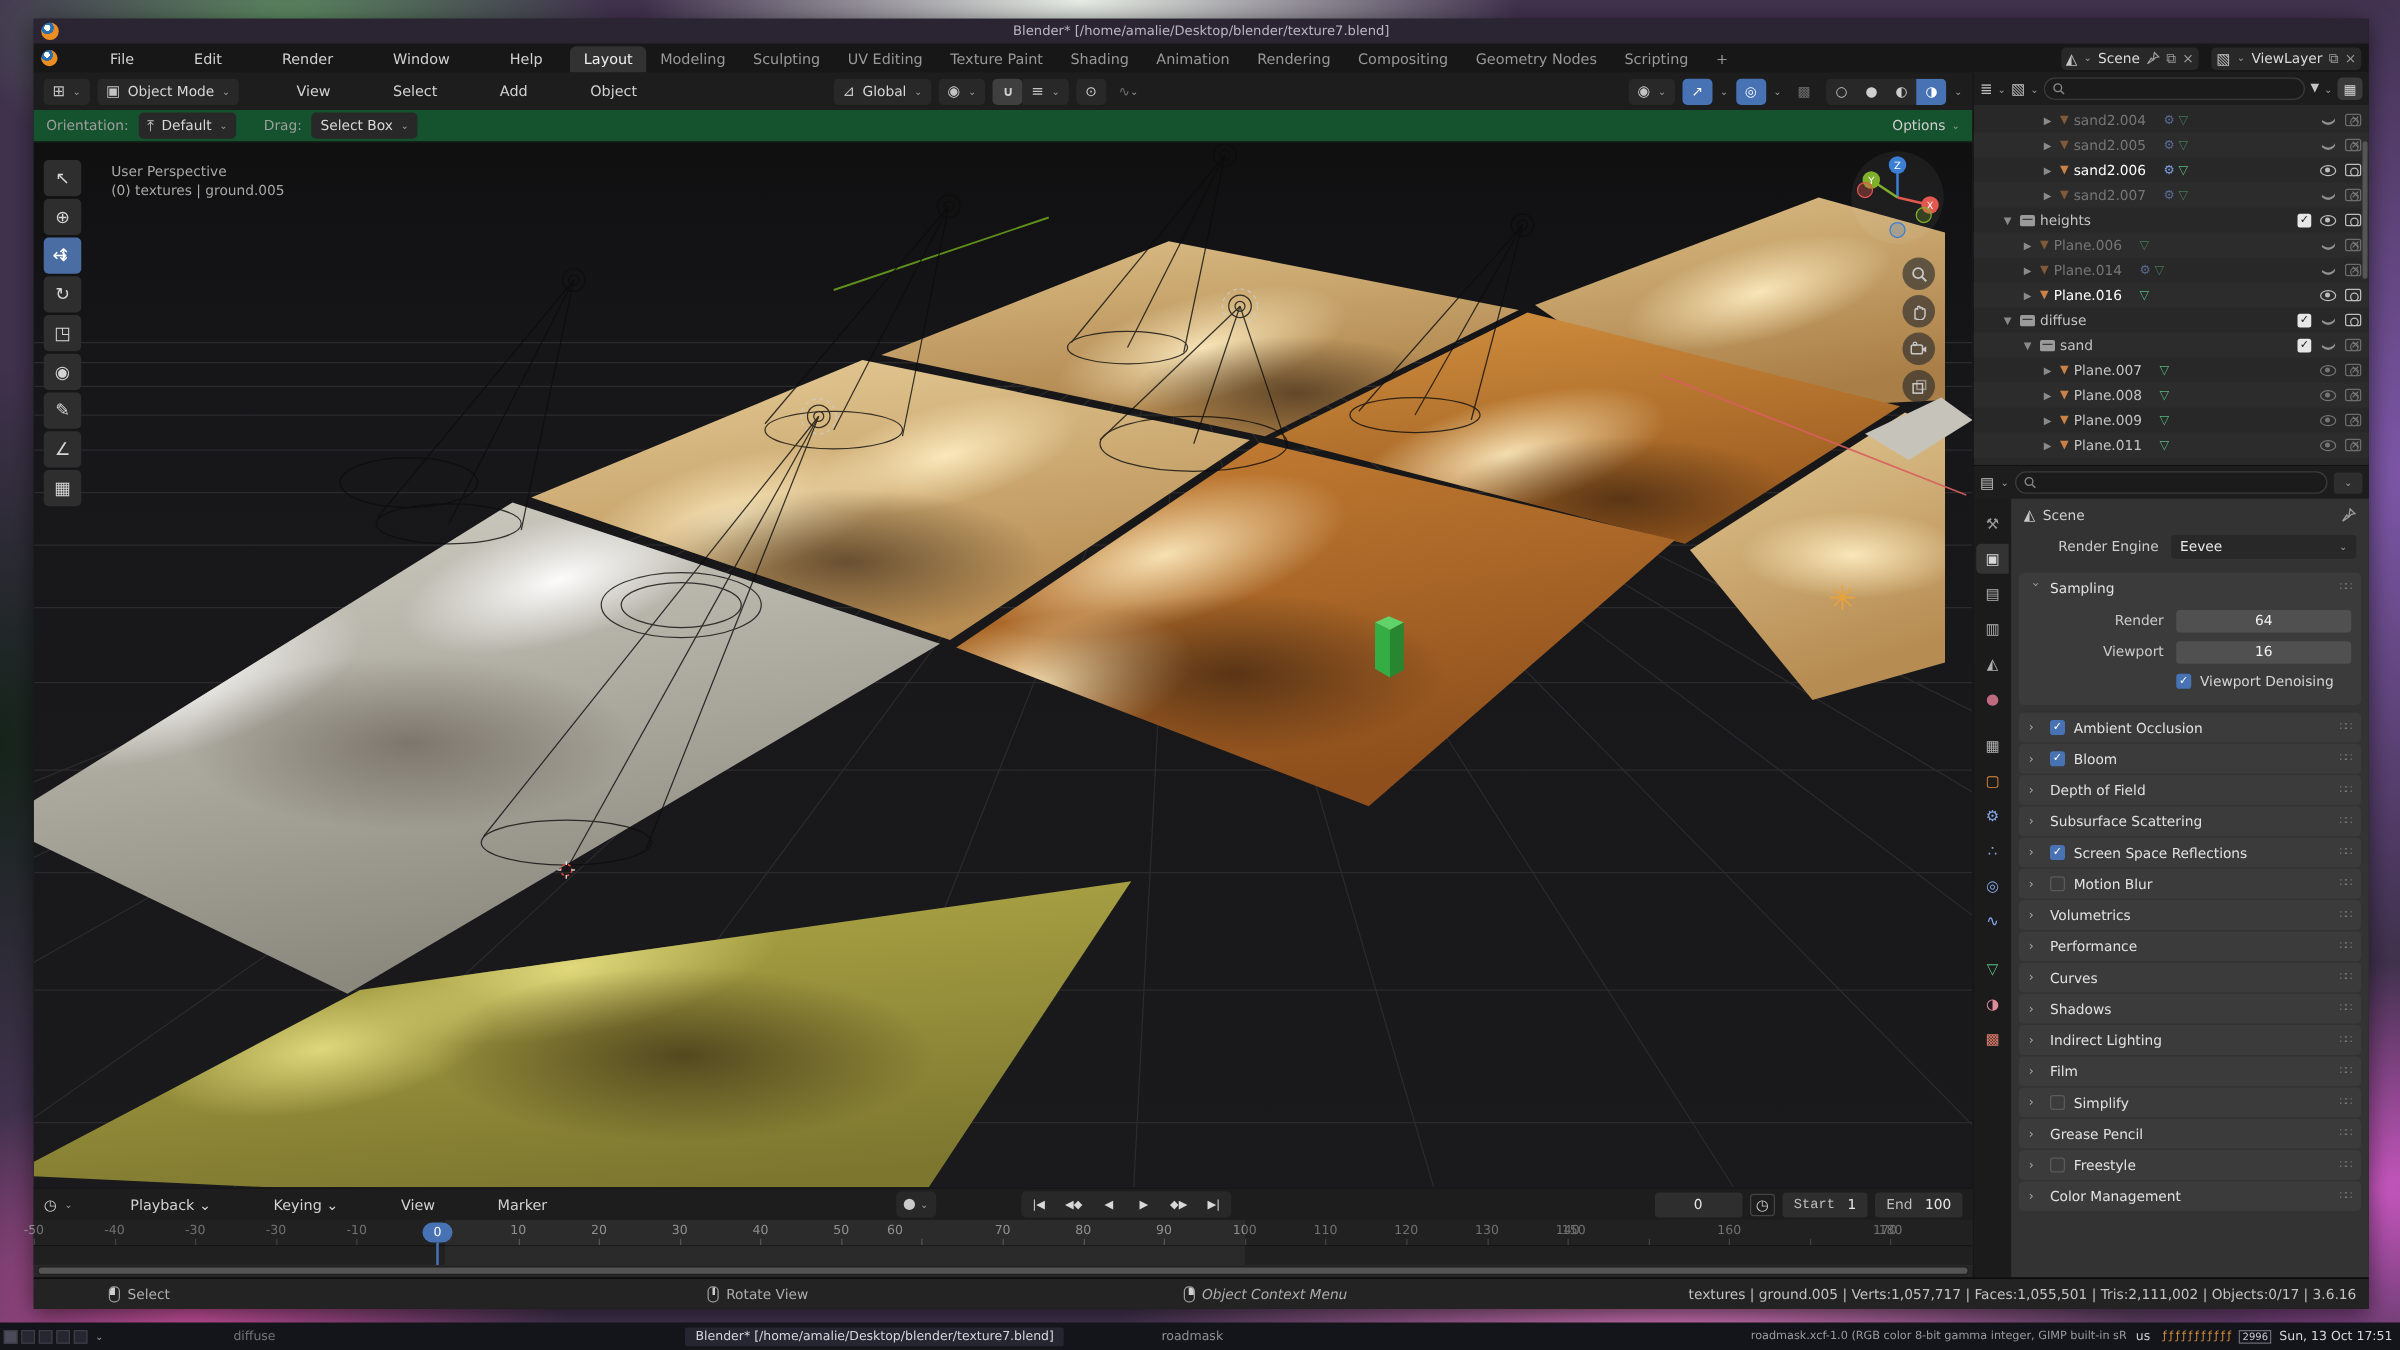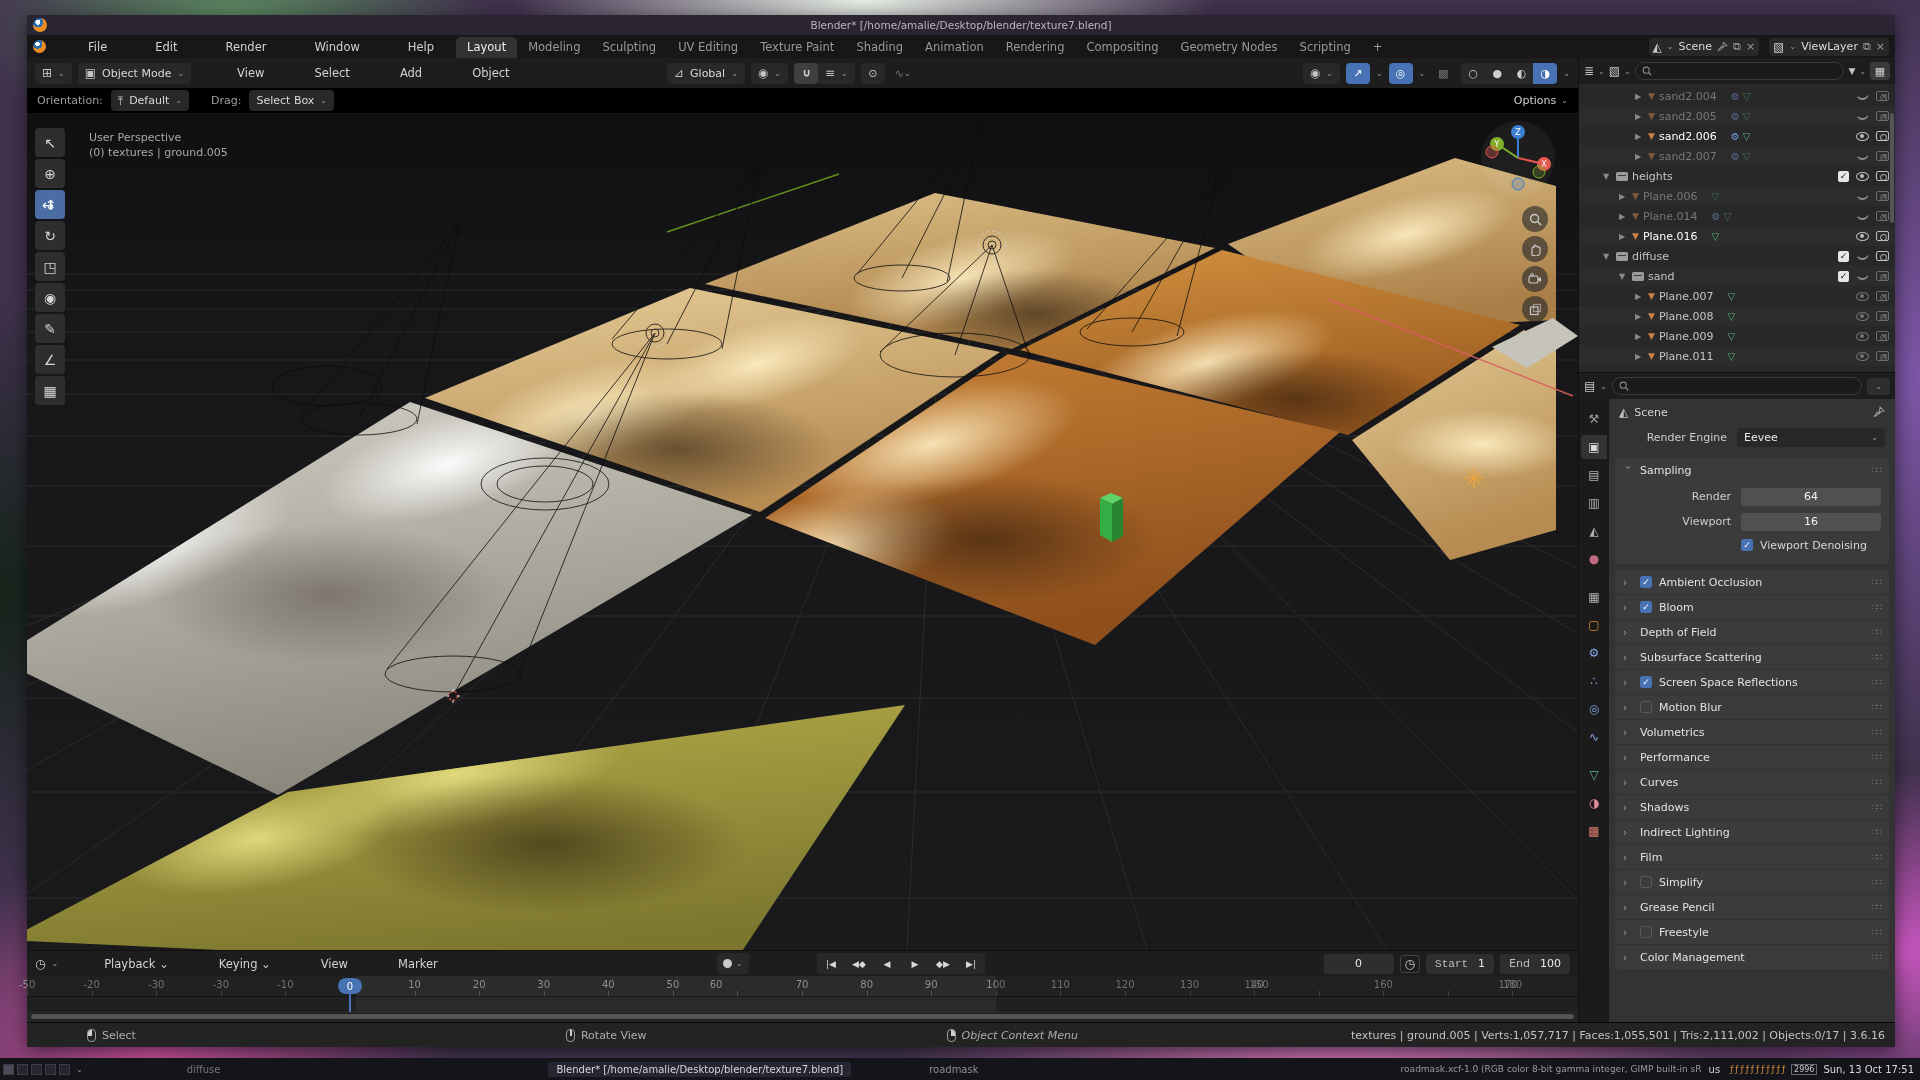--- a/index.html
+++ b/index.html
@@ -49,21 +49,21 @@
   #vp-menus { display:flex; gap:2px; }
   #vp-header-mid { position:absolute; left:640px; display:flex; gap:6px; align-items:center; }
   #vp-header-right { position:absolute; right:8px; display:flex; gap:6px; align-items:center; }
   .tgl { width:24px; height:21px; display:inline-flex; align-items:center; justify-content:center;
     background:#282828; border-radius:4px; color:#cfcfcf; }
   .tgl.on { background:#4772b3; color:#fff; }
   .tgl.dim { color:#6f6f6f; background:transparent; }
   .shade-group { display:flex; background:#282828; border-radius:4px; overflow:hidden; }
   .shade-group .tgl { border-radius:0; }
 
-  #vp-toolsettings { position:absolute; left:0; top:73px; width:1551px; height:26px; background:#000000;
+  #vp-toolsettings { position:absolute; left:0; top:73px; width:1551px; height:26px; background:#14532d;
     display:flex; align-items:center; gap:8px; padding:0 10px; border-bottom:1px solid #141414; }
   .ts-label { color:#9f9f9f; }
   #options-btn { position:absolute; right:10px; display:flex; gap:5px; align-items:center; color:#d0d0d0; }
 
   
   #vp-canvas { position:absolute; left:0; top:99px; width:1551px; height:836px; overflow:hidden;
     background:linear-gradient(#101011 0%, #17171a 25%, #1a1a1c 100%); }
   #vp-overlay-text { position:absolute; left:62px; top:16px; line-height:15px; color:#a9a9a9; font-size:11px; }
   #toolbar { position:absolute; left:8px; top:14px; display:flex; flex-direction:column; gap:2px; }
   .tool-btn { width:30px; height:29px; background:#2e2e2e; border-radius:4px; color:#d5d5d5;
@@ -1030,21 +1030,21 @@
         </div>
         <div class="tl-field">
           <span style="color:#bdbdbd;">End</span>
           <span>100</span>
         </div>
       </div>
     </div>
     <div id="tl-ruler">
         <span class="tick" style="left: 0.0849999px;">-50</span>
         <span class="tickline" style="left: 0.0849999px;"></span>
-        <span class="tick" style="left: 64.668px;">-20</span>
+        <span class="tick" style="left: 64.668px;">-40</span>
         <span class="tickline" style="left: 64.668px;"></span>
         <span class="tick" style="left: 129.251px;">-30</span>
         <span class="tickline" style="left: 129.251px;"></span>
         <span class="tick" style="left: 193.834px;">-30</span>
         <span class="tickline" style="left: 193.834px;"></span>
         <span class="tick" style="left: 258.417px;">-10</span>
         <span class="tickline" style="left: 258.417px;"></span>
         <span class="tick" style="left: 323px;">0</span>
         <span class="tickline" style="left: 323px;"></span>
         <span class="tick" style="left: 387.583px;">10</span>

